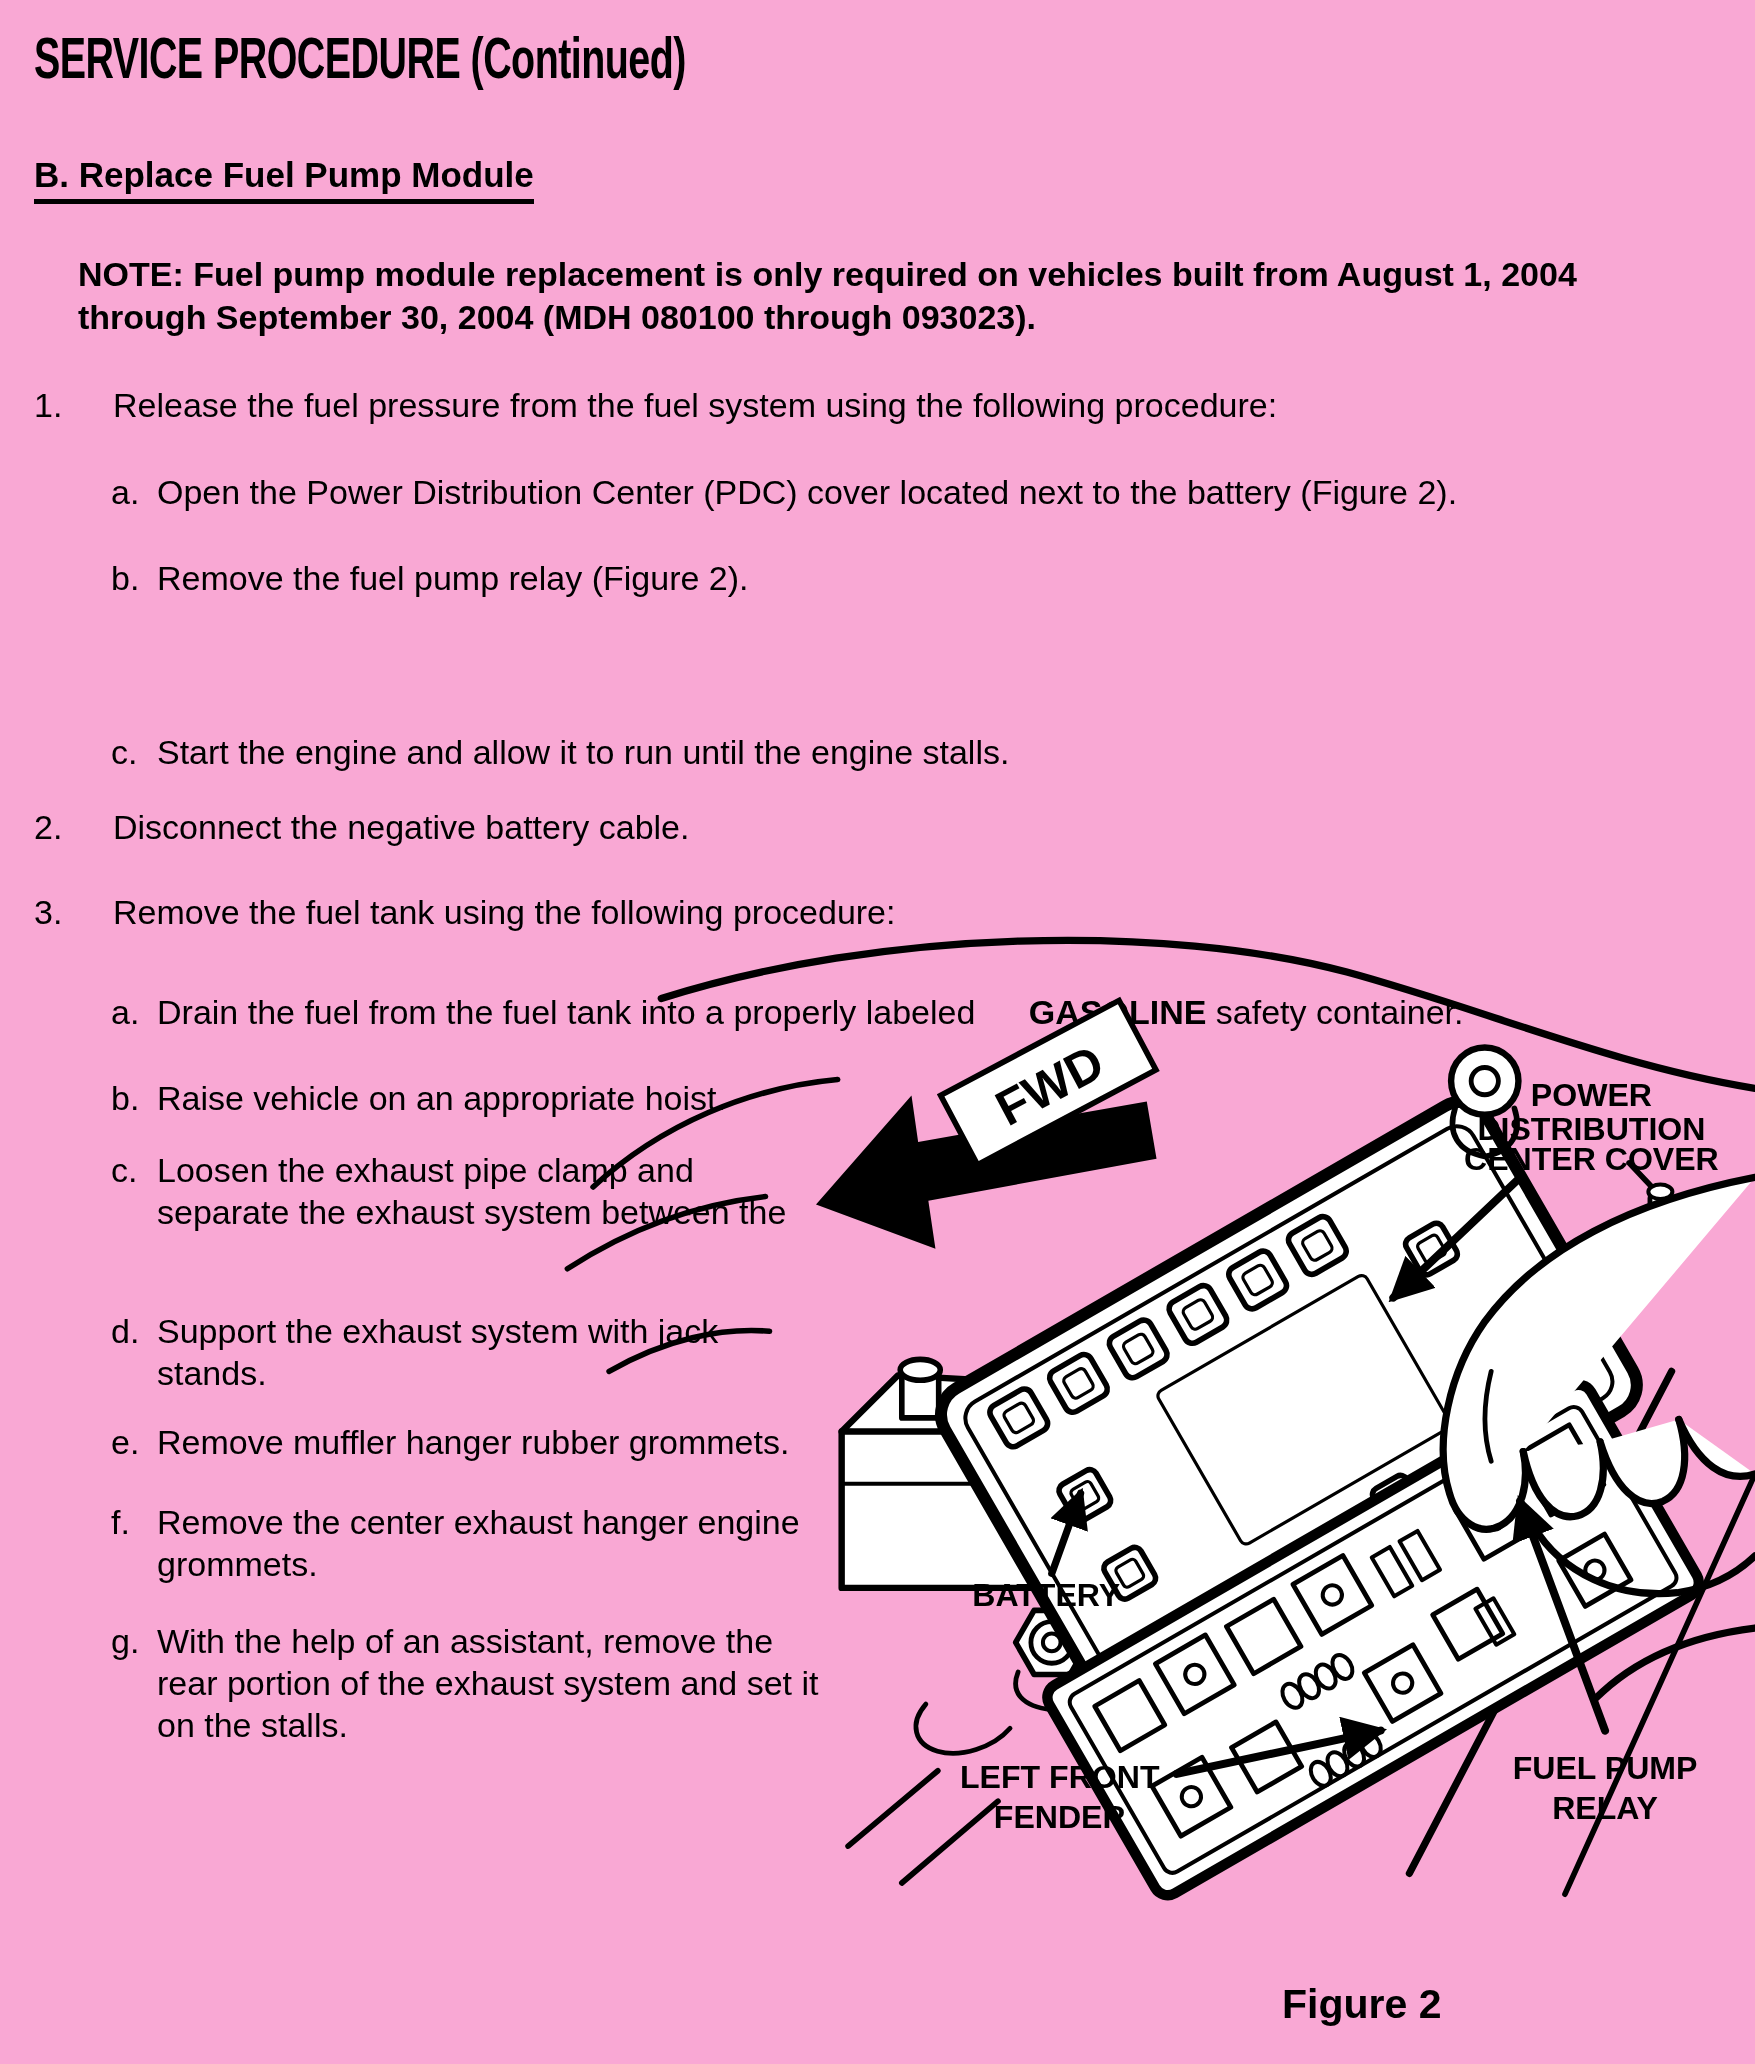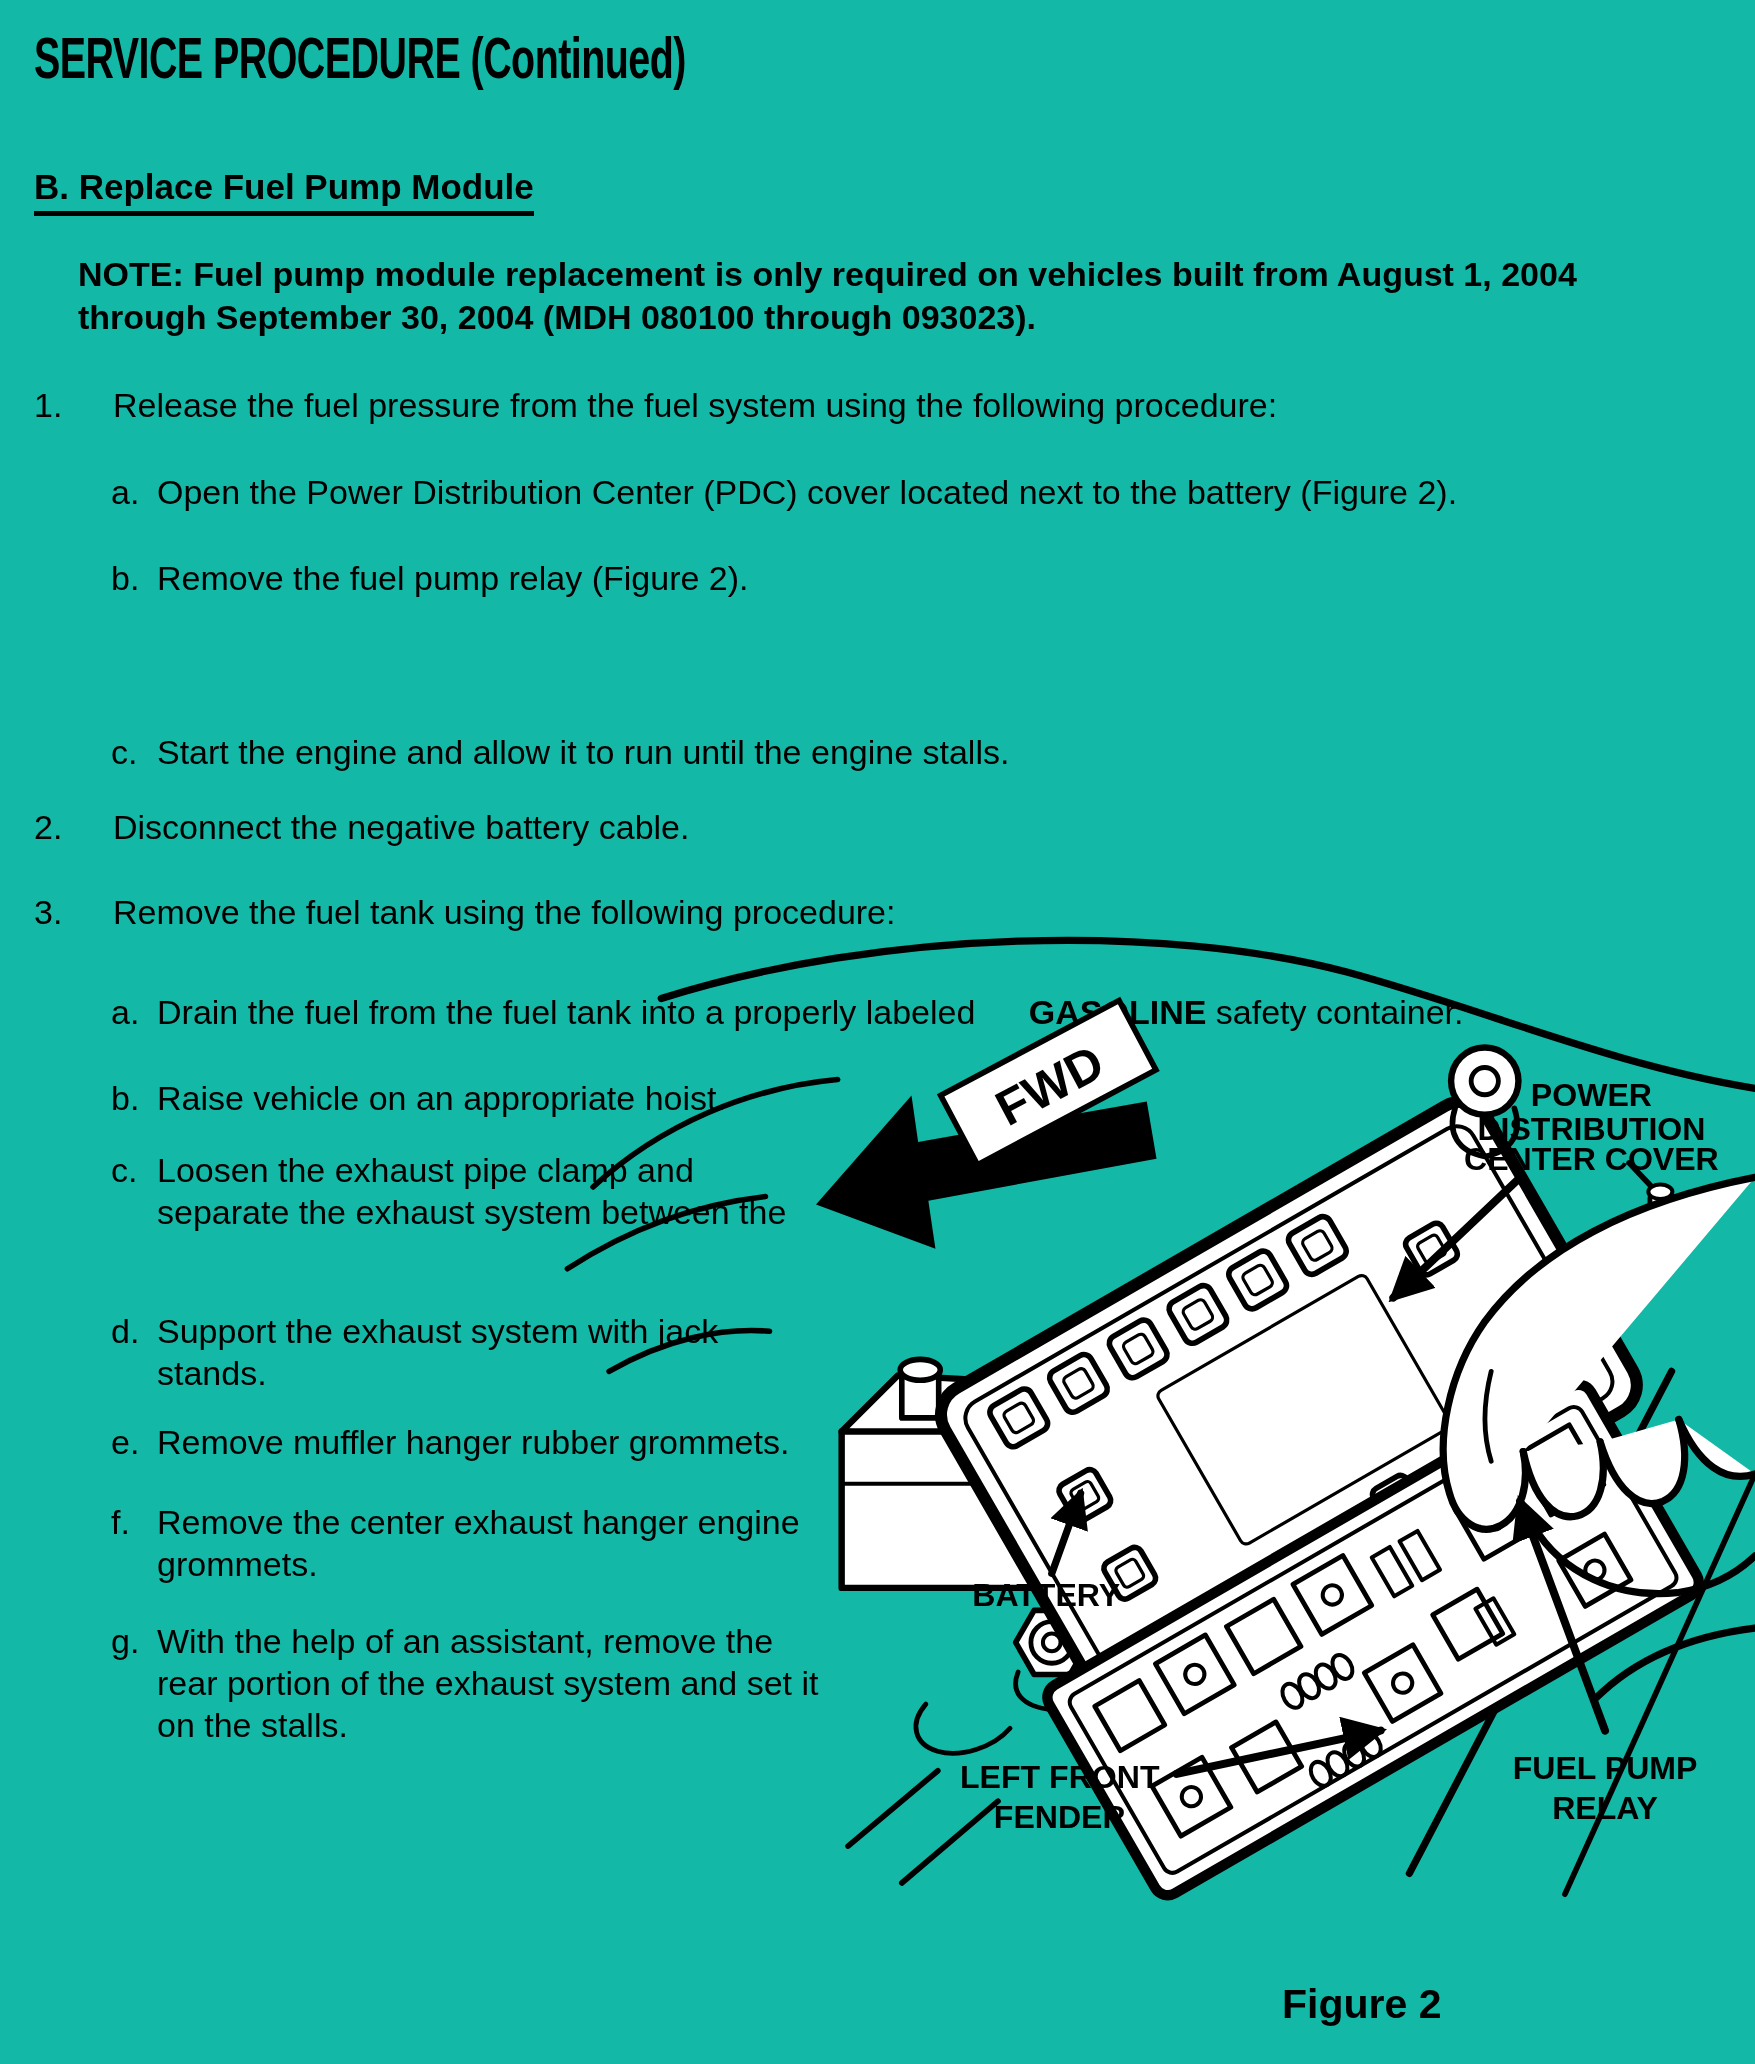--- a/index.html
+++ b/index.html
@@ -1,20 +1,20 @@
 <!DOCTYPE html>
 <html style="font-size:13px"><head>
 <meta charset="utf-8">
 <style>
   html,body{margin:0;padding:0;background:#fff;}
   .page{
     position:relative;
     width:1756px;
     height:2065px;
-    background:#14b8a6;
+    background:#f9a8d4;
     font-family:"Liberation Sans", sans-serif;
     color:#000;
     overflow:hidden;
   }
   .abs{position:absolute;}
   .doc-title{
     font-size:58px;
     font-weight:bold;
     letter-spacing:-0.8px;
     white-space:nowrap;
@@ -42,21 +42,21 @@
   .inkf{stroke:#000;fill:#fff;stroke-linecap:round;stroke-linejoin:round;}
   .blk{fill:#000;stroke:none;}
 </style>
 </head>
 <body>
 
 <div class="page">
 
   <div class="abs doc-title" style="left:34px;top:24px;">SERVICE PROCEDURE (Continued)</div>
 
-  <div class="abs" style="left:34px;top:167px;">
+  <div class="abs" style="left:34px;top:155px;">
     <span class="section-heading">B.  Replace Fuel Pump Module</span>
   </div>
 
   <div class="abs body-text bold note-block note-lh" style="left:34px;top:253px;">
     <div>NOTE:  Fuel pump module replacement is only required on vehicles built from August 1, 2004</div>
     <div>through September 30, 2004 (MDH 080100 through 093023).</div>
   </div>
 
   <div class="abs body-text row" style="left:34px;top:384px;">
     <span class="numcol">1.</span>

